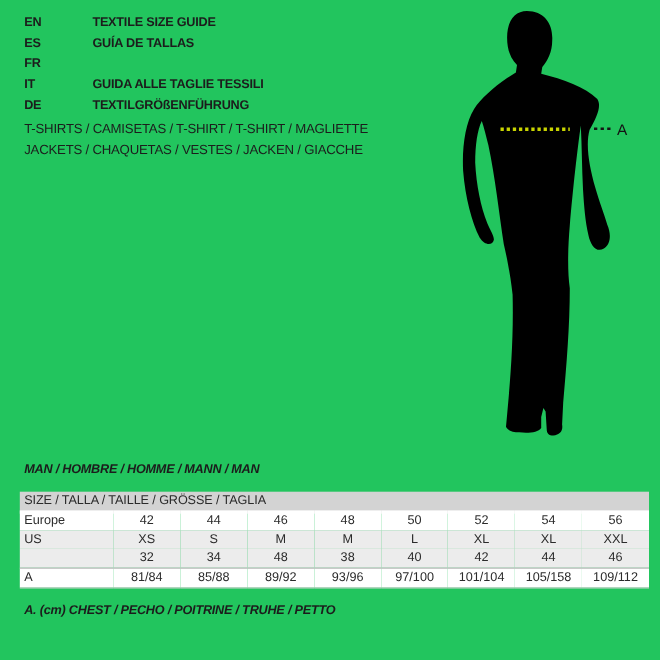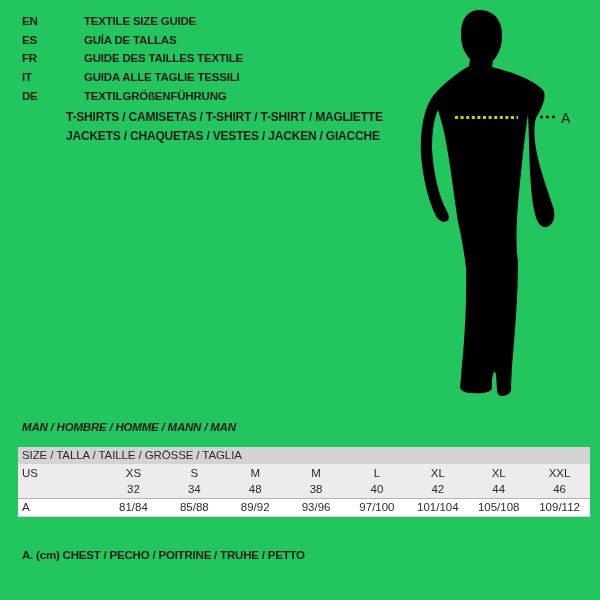--- a/index.html
+++ b/index.html
@@ -6,21 +6,21 @@
   .canvas{
     position:relative;width:600px;height:600px;background:#22c55e;overflow:hidden;
     font-family:"Liberation Sans","DejaVu Sans",sans-serif;color:#1c1c1c;
   }
   
   .legend{position:absolute;left:22px;top:12px;}
   .legend-row{display:flex;height:18.6px;align-items:center;}
   .legend-code{width:38px;font-size:11.5px;font-weight:700;letter-spacing:-0.2px;}
   .legend-label{font-size:11.5px;font-weight:700;letter-spacing:-0.2px;white-space:nowrap;margin-left:24px;}
   
-  .category{position:absolute;left:22px;font-size:12px;font-weight:700;letter-spacing:-0.2px;white-space:nowrap;margin-left:44px;}
+  .category{position:absolute;left:22px;font-size:12px;font-weight:400;letter-spacing:-0.2px;white-space:nowrap;}
   .category.t1{top:110px;}
   .category.t2{top:129px;}
   
   .figure-svg{position:absolute;left:0;top:0;width:600px;height:600px;}
   
   .section-title{position:absolute;left:22px;top:421px;font-size:11.5px;font-weight:700;letter-spacing:-0.2px;font-style:italic;}
   
   .table-header{
     position:absolute;left:18px;top:447px;width:568px;height:20px;background:#d3d3d3;
     font-size:11.5px;color:#2b2b2b;line-height:16px;padding-left:4px;letter-spacing:-0.1px;
@@ -31,39 +31,38 @@
   table.size-table col.label-col{width:85px;}
   table.size-table td{
     font-size:11.5px;color:#2b2b2b;text-align:center;padding:0;white-space:nowrap;
   }
   table.size-table td.row-label{text-align:left;padding-left:4px;}
   tr.row-europe{background:#ffffff;height:18px;}
   tr.row-us{background:#ececec;height:17px;}
   tr.row-num{background:#ececec;height:17px;padding-left:32px;}
   tr.row-a{background:#ffffff;height:18px;border-top:1px solid #b3b3b3;border-bottom:1px solid #d2d2d2;}
   
-  .footnote{position:absolute;left:22px;top:549px;font-size:11.5px;font-weight:700;letter-spacing:-0.2px;}
+  .footnote{position:absolute;left:22px;top:549px;font-size:11.5px;font-weight:700;letter-spacing:-0.2px;font-style:italic;}
 </style>
 </head>
 <body>
 
 <div class="canvas">
 
   <div class="legend">
     <div class="legend-row">
       <span class="legend-code">EN</span>
       <span class="legend-label">TEXTILE SIZE GUIDE</span>
     </div>
     <div class="legend-row">
       <span class="legend-code">ES</span>
       <span class="legend-label">GUÍA DE TALLAS</span>
     </div>
     <div class="legend-row">
       <span class="legend-code">FR</span>
-      <span class="legend-label">GUIDE DES TAILLES TEXTILE</span>
     </div>
     <div class="legend-row">
       <span class="legend-code">IT</span>
       <span class="legend-label">GUIDA ALLE TAGLIE TESSILI</span>
     </div>
     <div class="legend-row">
       <span class="legend-code">DE</span>
       <span class="legend-label">TEXTILGRÖßENFÜHRUNG</span>
     </div>
   </div>
@@ -123,20 +122,31 @@
         <col>
         <col>
         <col>
         <col>
         <col>
         <col>
         <col>
         <col>
     </colgroup>
     <tbody>
+      <tr class="row-europe">
+        <td class="row-label">Europe</td>
+        <td>42</td>
+        <td>44</td>
+        <td>46</td>
+        <td>48</td>
+        <td>50</td>
+        <td>52</td>
+        <td>54</td>
+        <td>56</td>
+      </tr>
       <tr class="row-us">
         <td class="row-label">US</td>
         <td>XS</td>
         <td>S</td>
         <td>M</td>
         <td>M</td>
         <td>L</td>
         <td>XL</td>
         <td>XL</td>
         <td>XXL</td>
@@ -153,21 +163,21 @@
         <td>46</td>
       </tr>
       <tr class="row-a">
         <td class="row-label">A</td>
         <td>81/84</td>
         <td>85/88</td>
         <td>89/92</td>
         <td>93/96</td>
         <td>97/100</td>
         <td>101/104</td>
-        <td>105/108</td>
+        <td>105/158</td>
         <td>109/112</td>
       </tr>
     </tbody>
   </table>
 
   <div class="footnote">A. (cm) CHEST / PECHO / POITRINE / TRUHE / PETTO</div>
 
 </div>
 
 </body></html>

